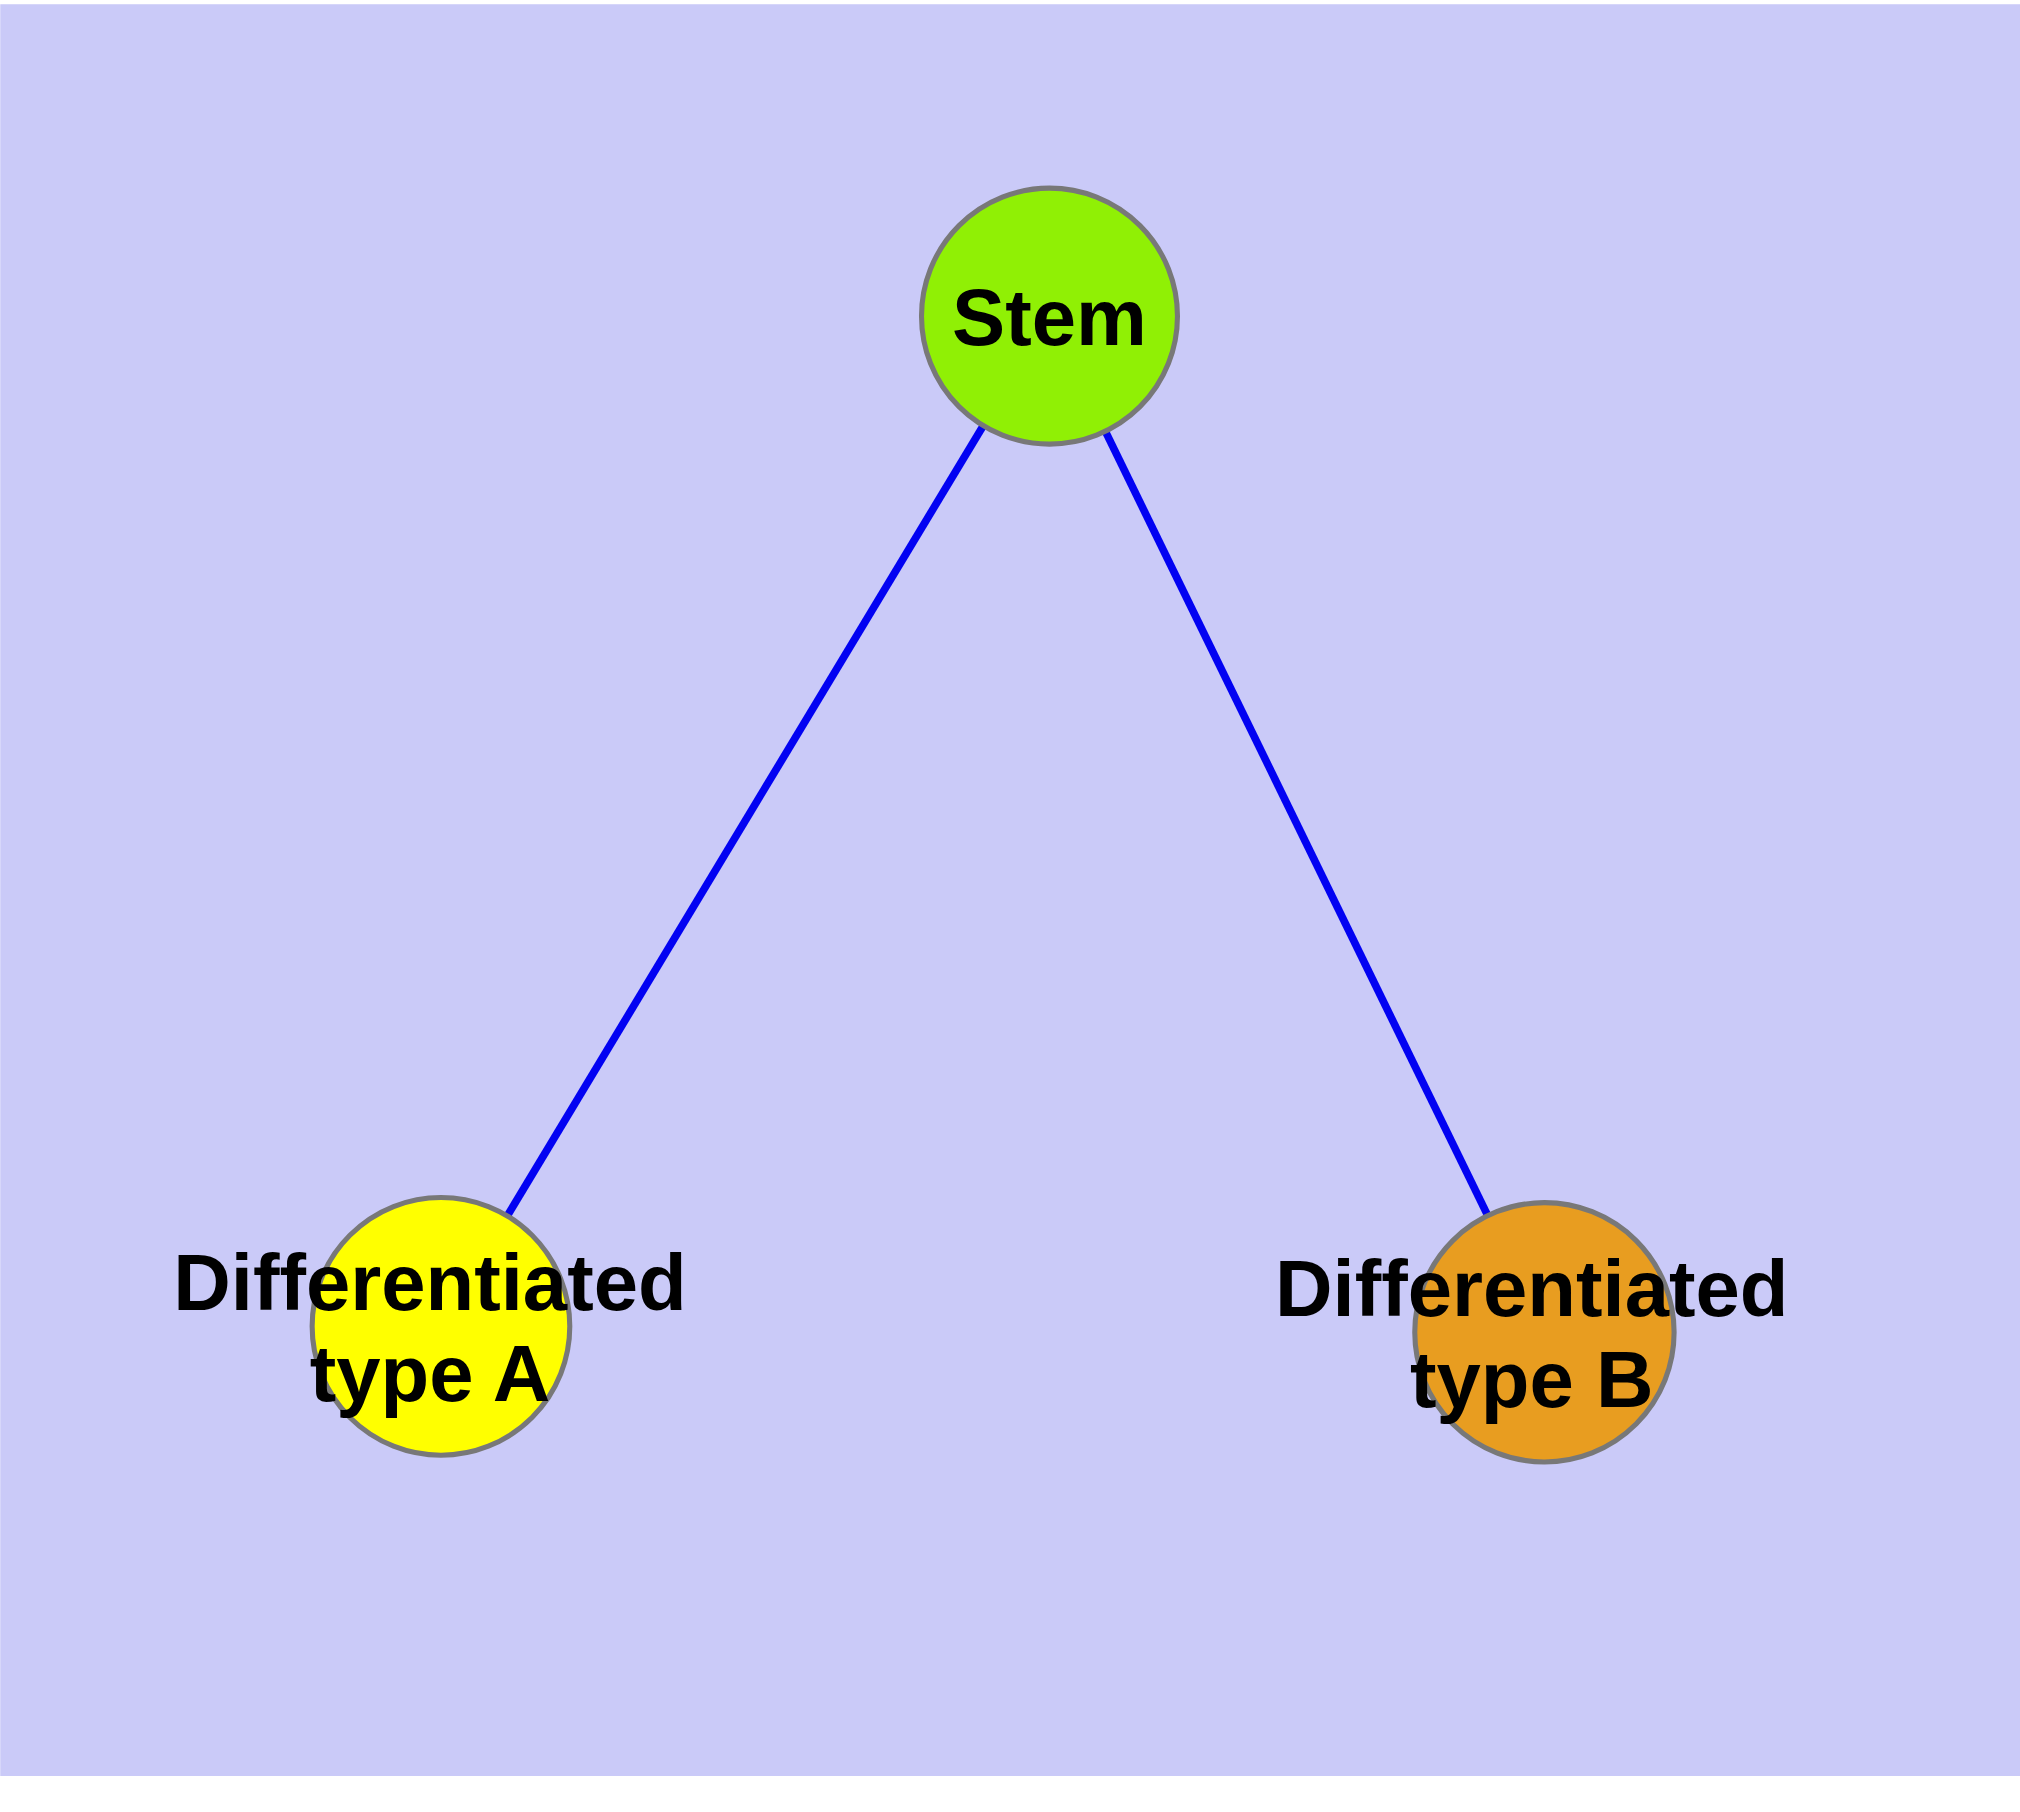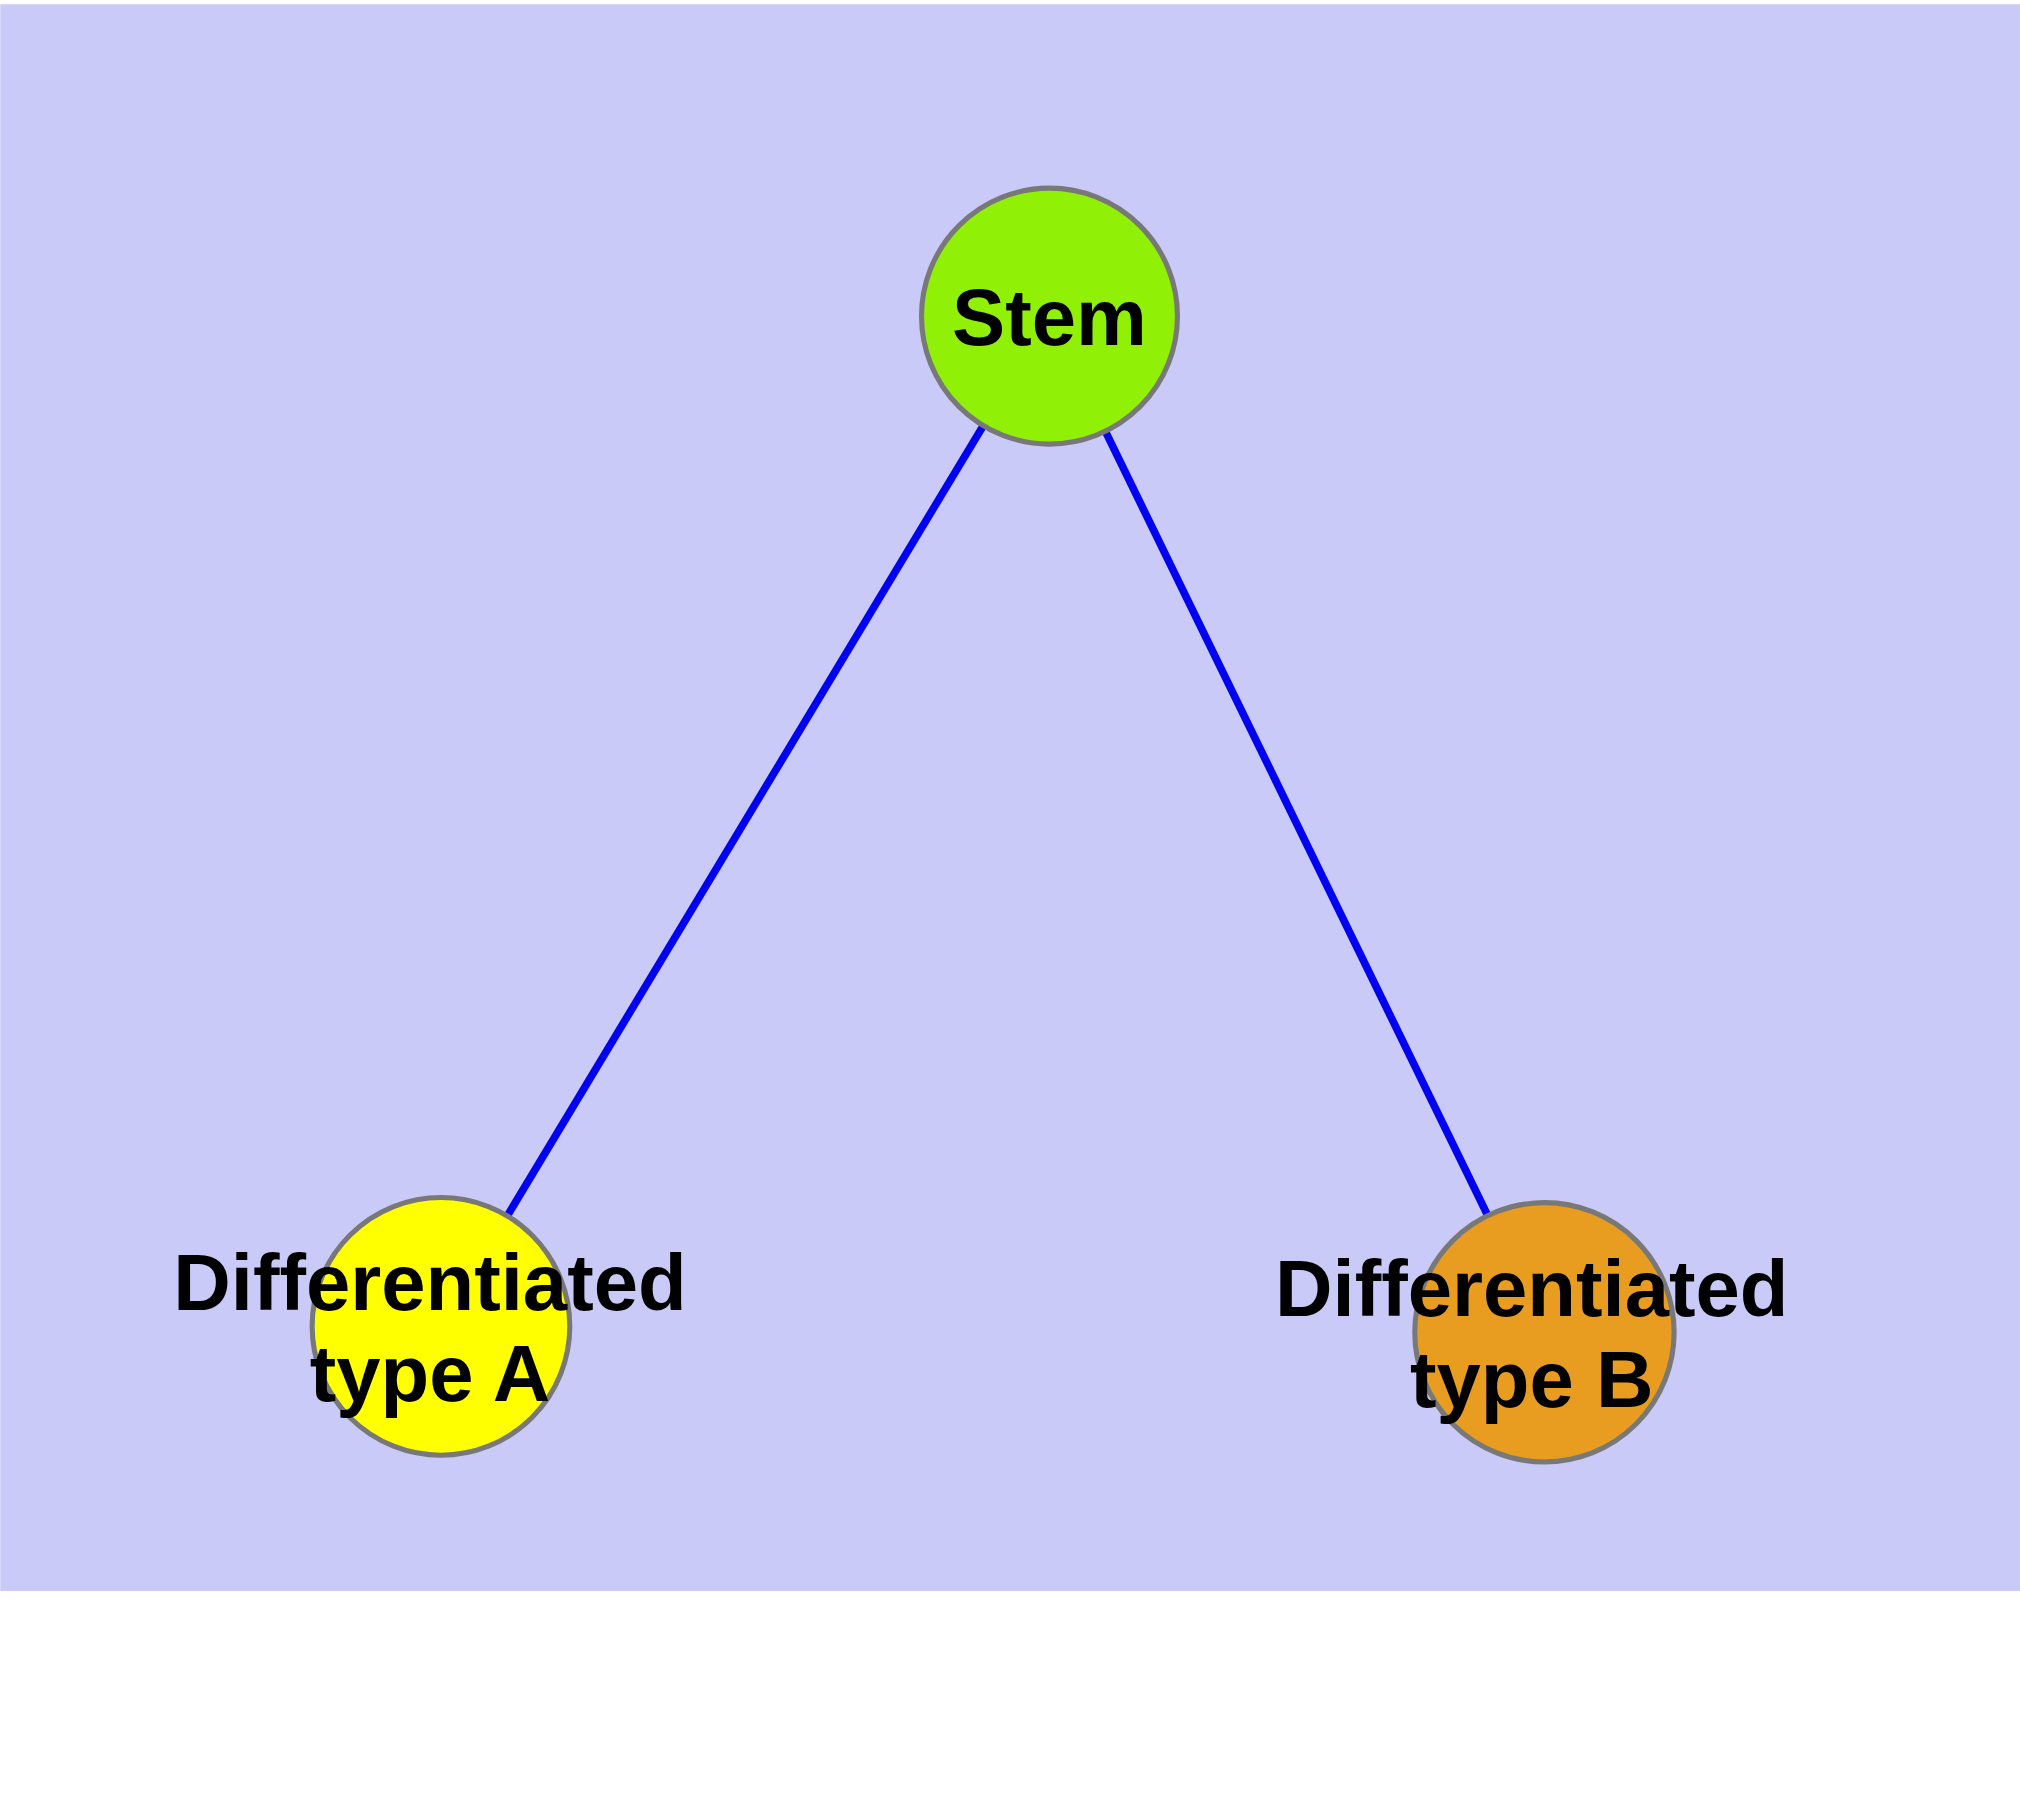--- a/index.html
+++ b/index.html
@@ -2,21 +2,21 @@
 <html style="font-size:13.6px"><head>
 <meta charset="utf-8">
 <style>
   html, body {
     margin: 0;
     padding: 0;
     background: #ffffff;
   }
   .diagram-wrap {
     width: 2021px;
-    height: 1591px;
+    height: 1776px;
     position: relative;
   }
   svg {
     display: block;
   }
   .node-label {
     font-family: "Liberation Sans", "DejaVu Sans", sans-serif;
     font-weight: bold;
     font-size: 94px;
     text-anchor: middle;

